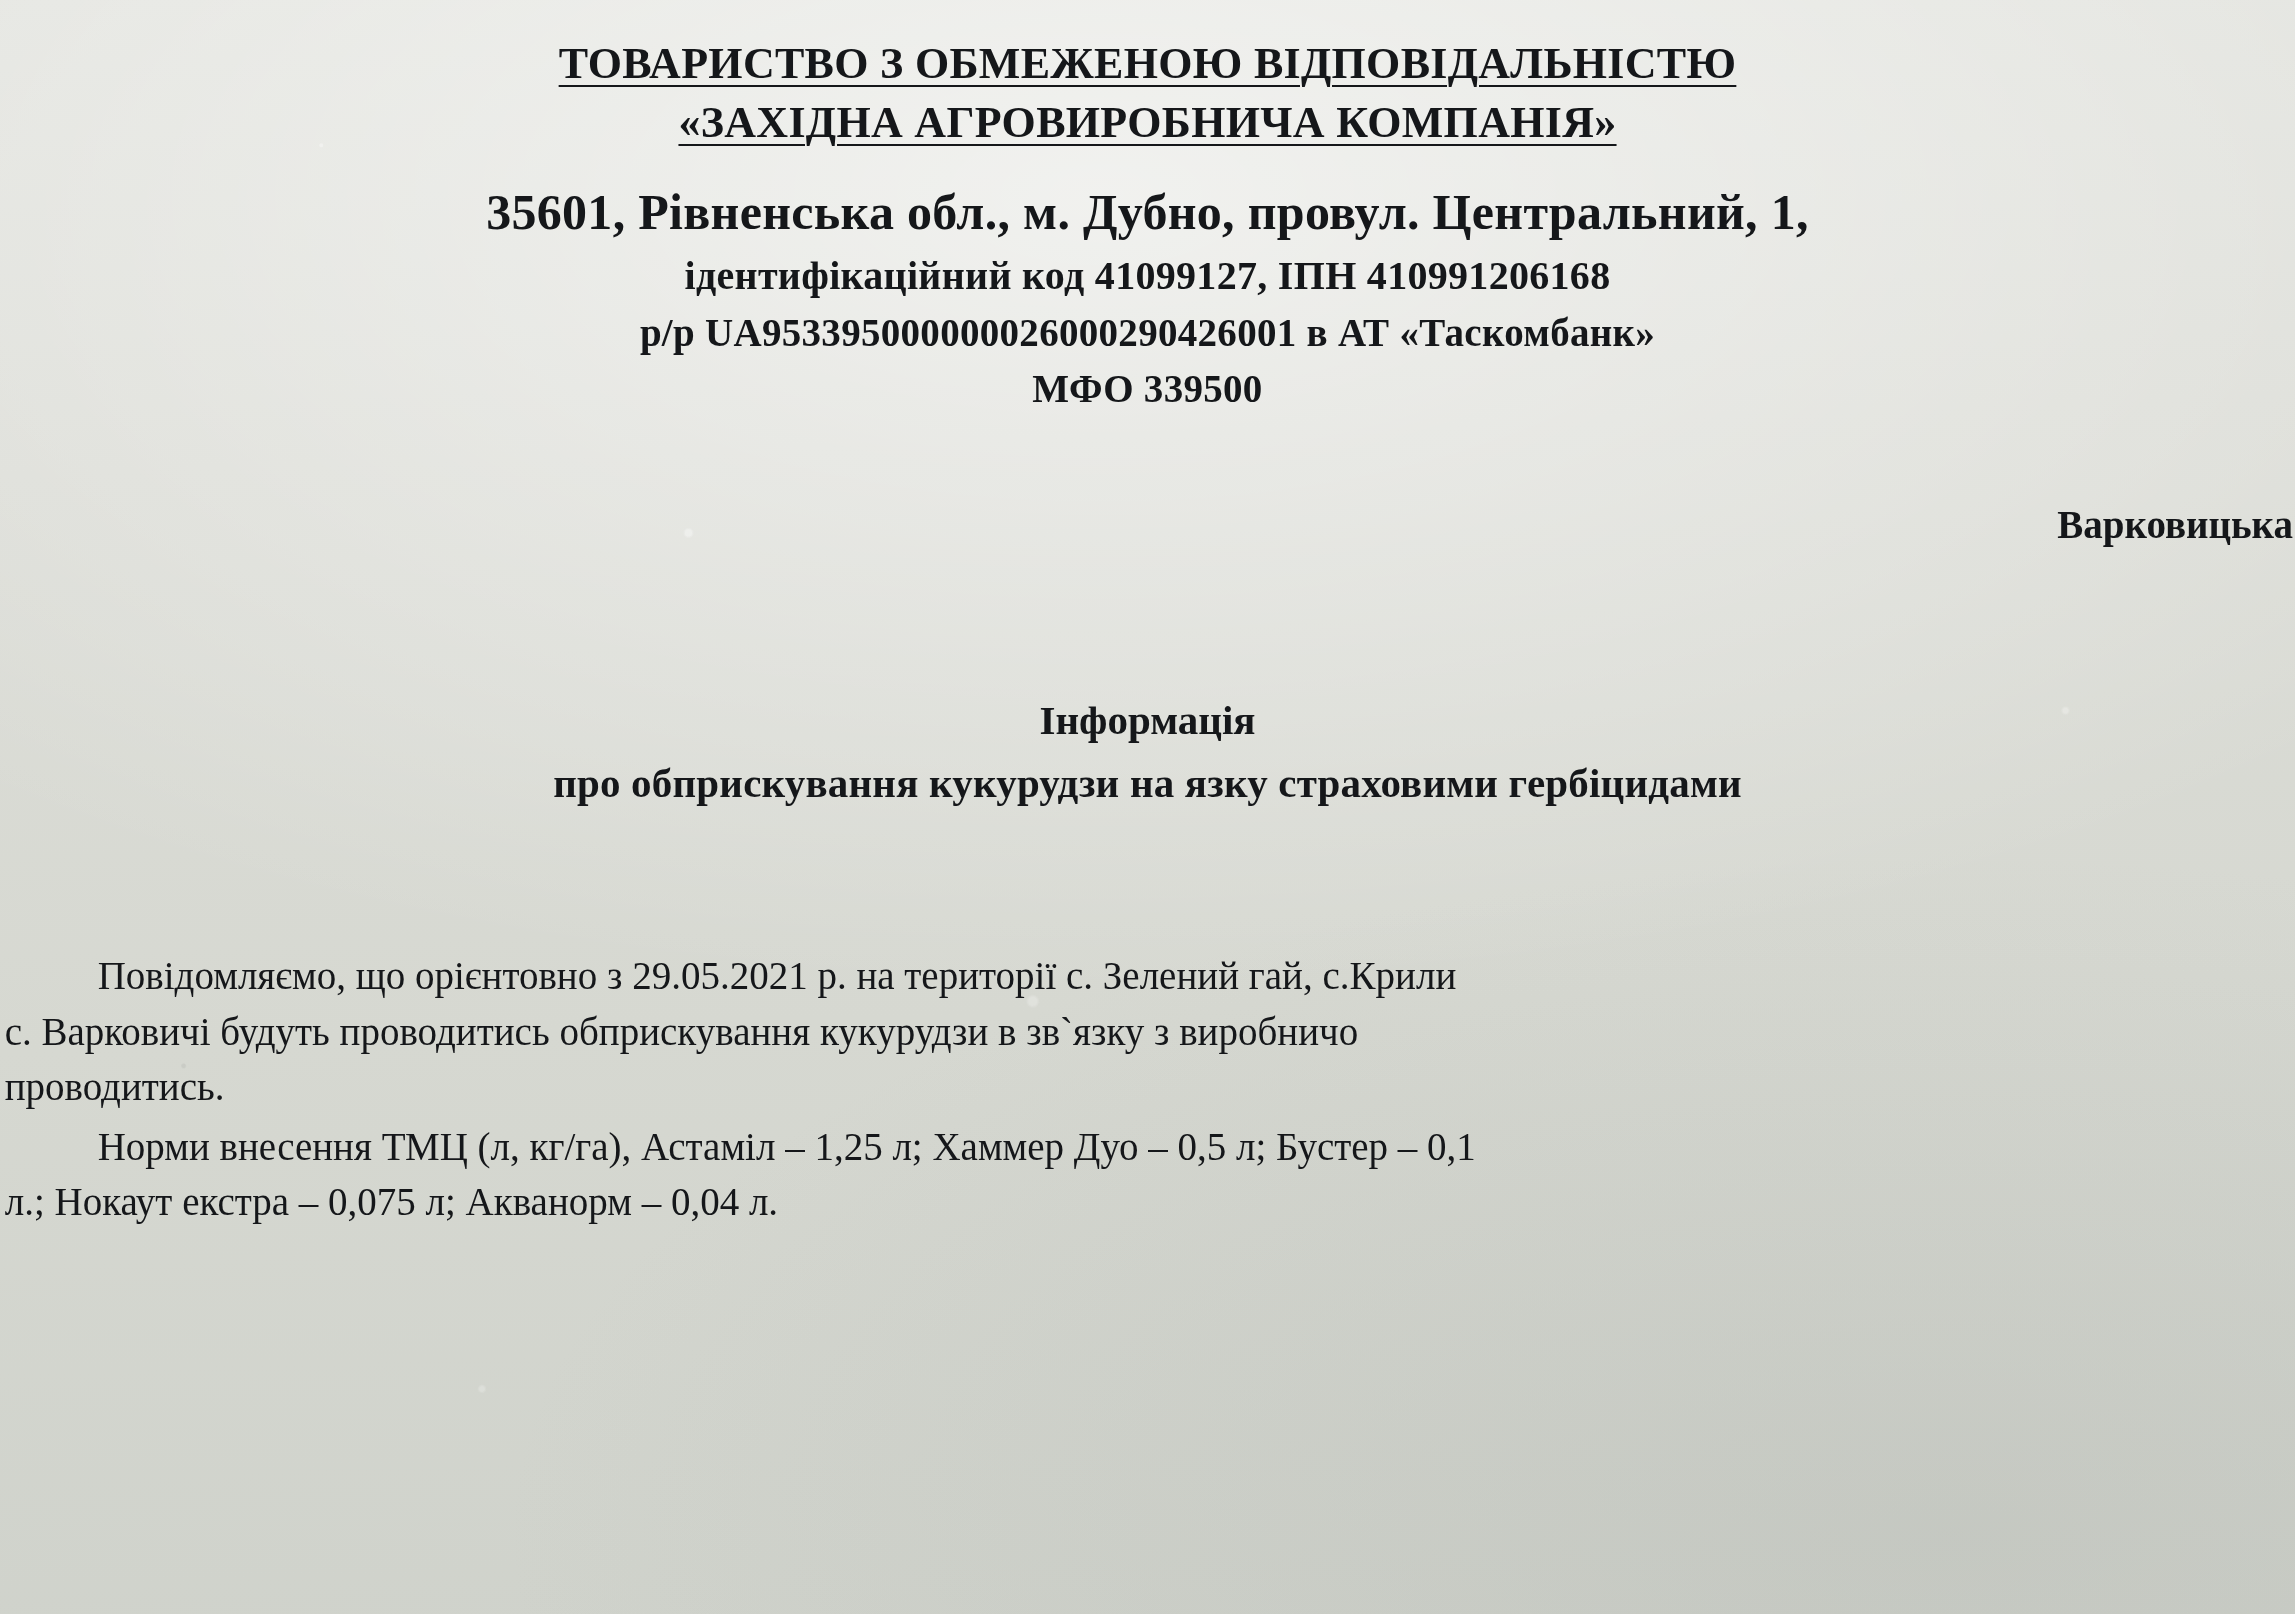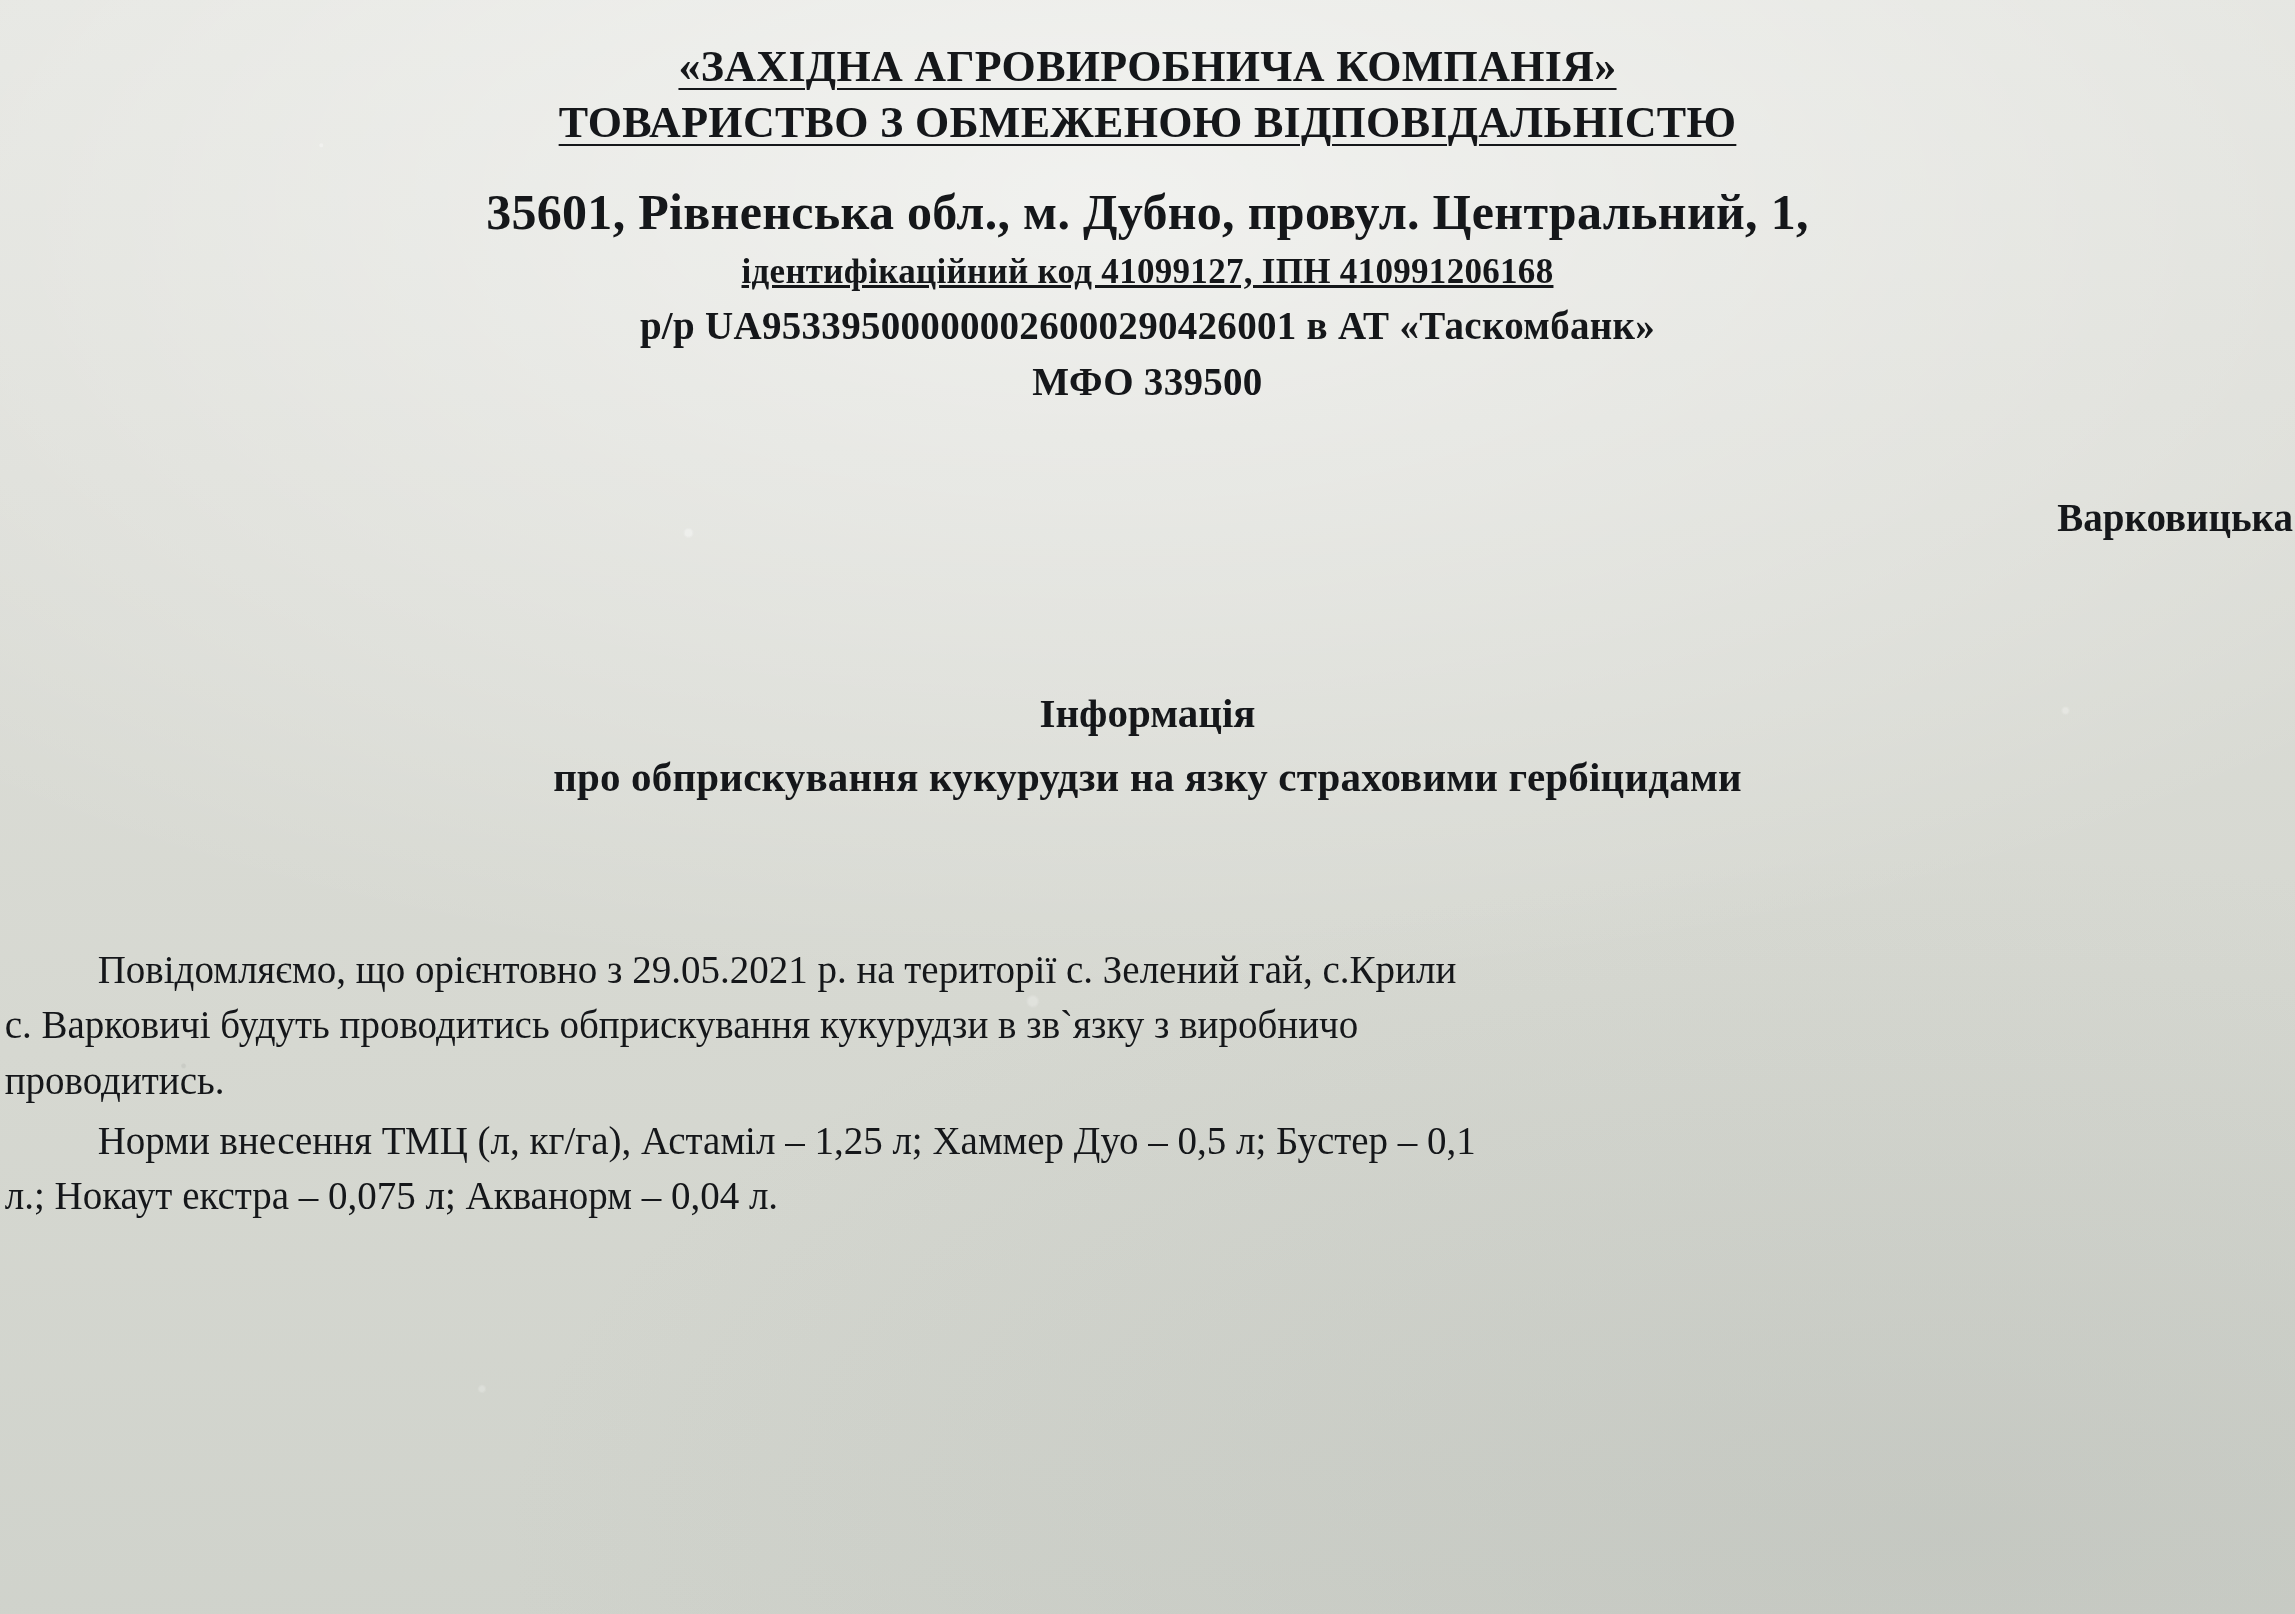--- a/index.html
+++ b/index.html
@@ -66,23 +66,22 @@
     text-decoration: underline;
     text-underline-offset: 7px;
     text-decoration-thickness: 2.4px;
     margin-top: 3.1px;
   }
   .lh-3 {
     font-size: 50px;
     margin-top: 28px;
   }
   .lh-4 {
-    font-size: 35px;
+    font-size: 40px;
     margin-top: 6.3px;
-    text-decoration: underline;
   }
   .lh-5 {
     font-size: 39px;
     margin-top: 6.3px;
   }
   .lh-6 {
     font-size: 39px;
     margin-top: 6.3px;
   }
 
@@ -142,22 +141,22 @@
 </style>
 </head>
 <body>
 
 <div class="page">
   <div class="grain"></div>
 
   <div class="content">
 
     <div class="letterhead">
+      <div class="lh-line lh-1">ТОВАРИСТВО З ОБМЕЖЕНОЮ ВІДПОВІДАЛЬНІСТЮ</div>
       <div class="lh-line lh-2">«ЗАХІДНА АГРОВИРОБНИЧА КОМПАНІЯ»</div>
-      <div class="lh-line lh-1">ТОВАРИСТВО З ОБМЕЖЕНОЮ ВІДПОВІДАЛЬНІСТЮ</div>
       <div class="lh-line lh-3">35601, Рівненська обл., м. Дубно, провул. Центральний, 1,</div>
       <div class="lh-line lh-4">ідентифікаційний код 41099127, ІПН 410991206168</div>
       <div class="lh-line lh-5">р/р UA953395000000026000290426001 в  АТ  «Таскомбанк»</div>
       <div class="lh-line lh-6">МФО 339500</div>
     </div>
 
     <div class="addressee">
       <span class="inner">Варковицька О</span>
     </div>
 

